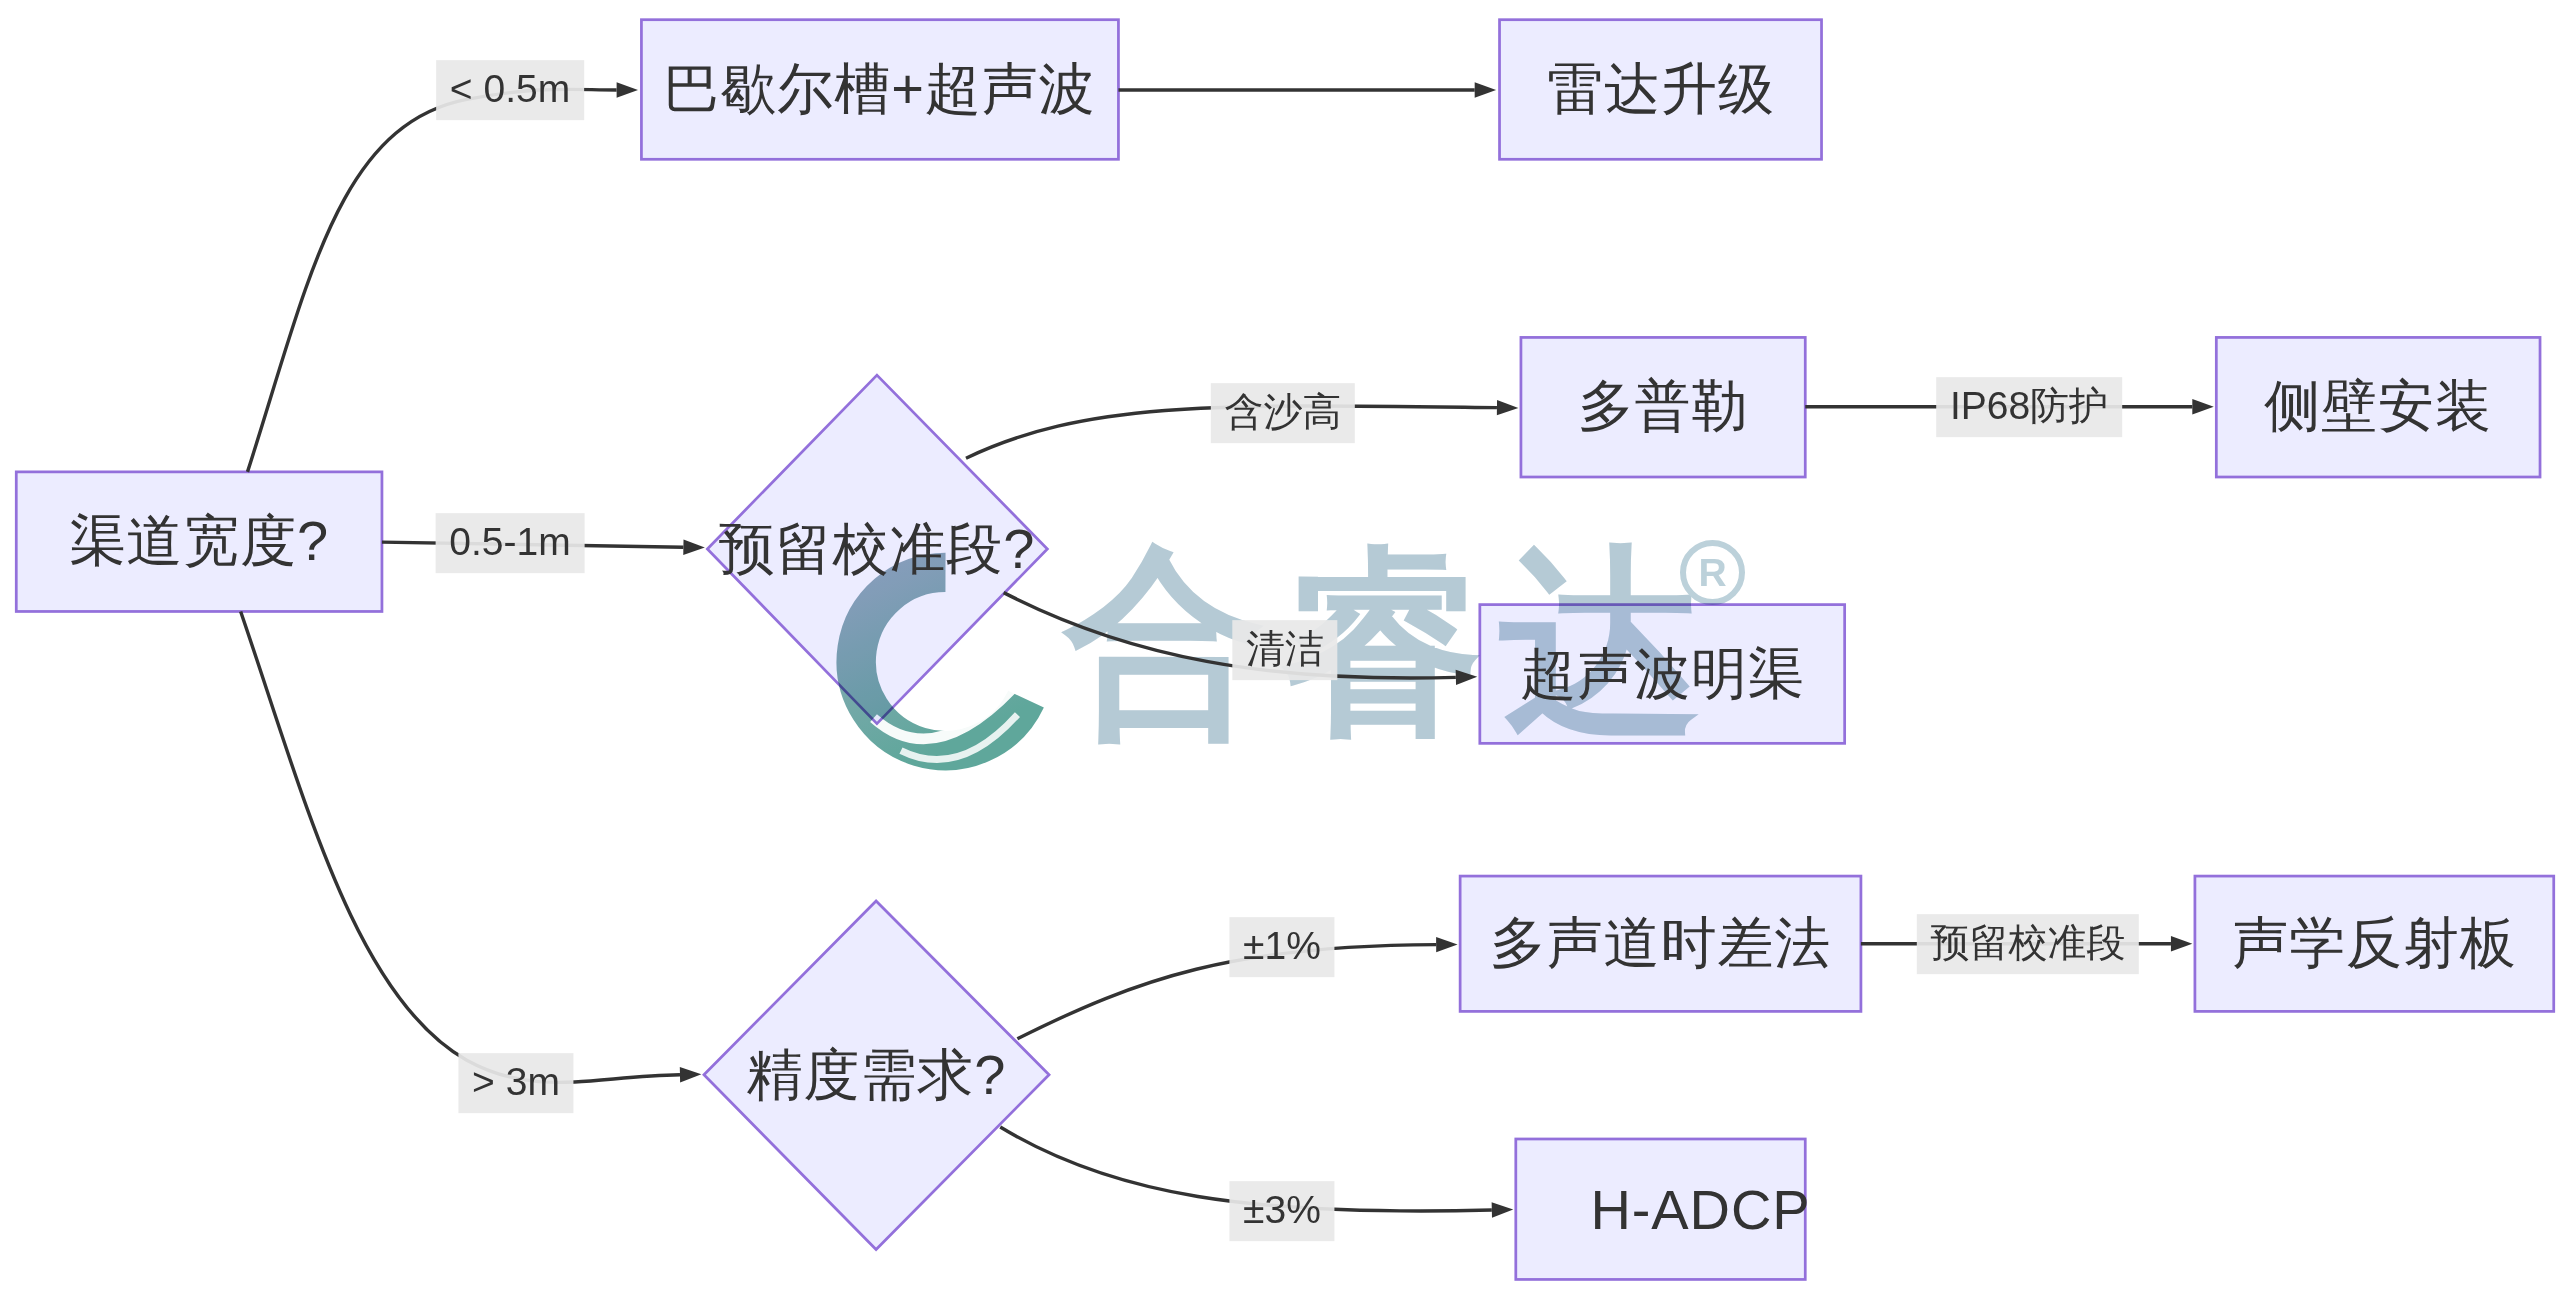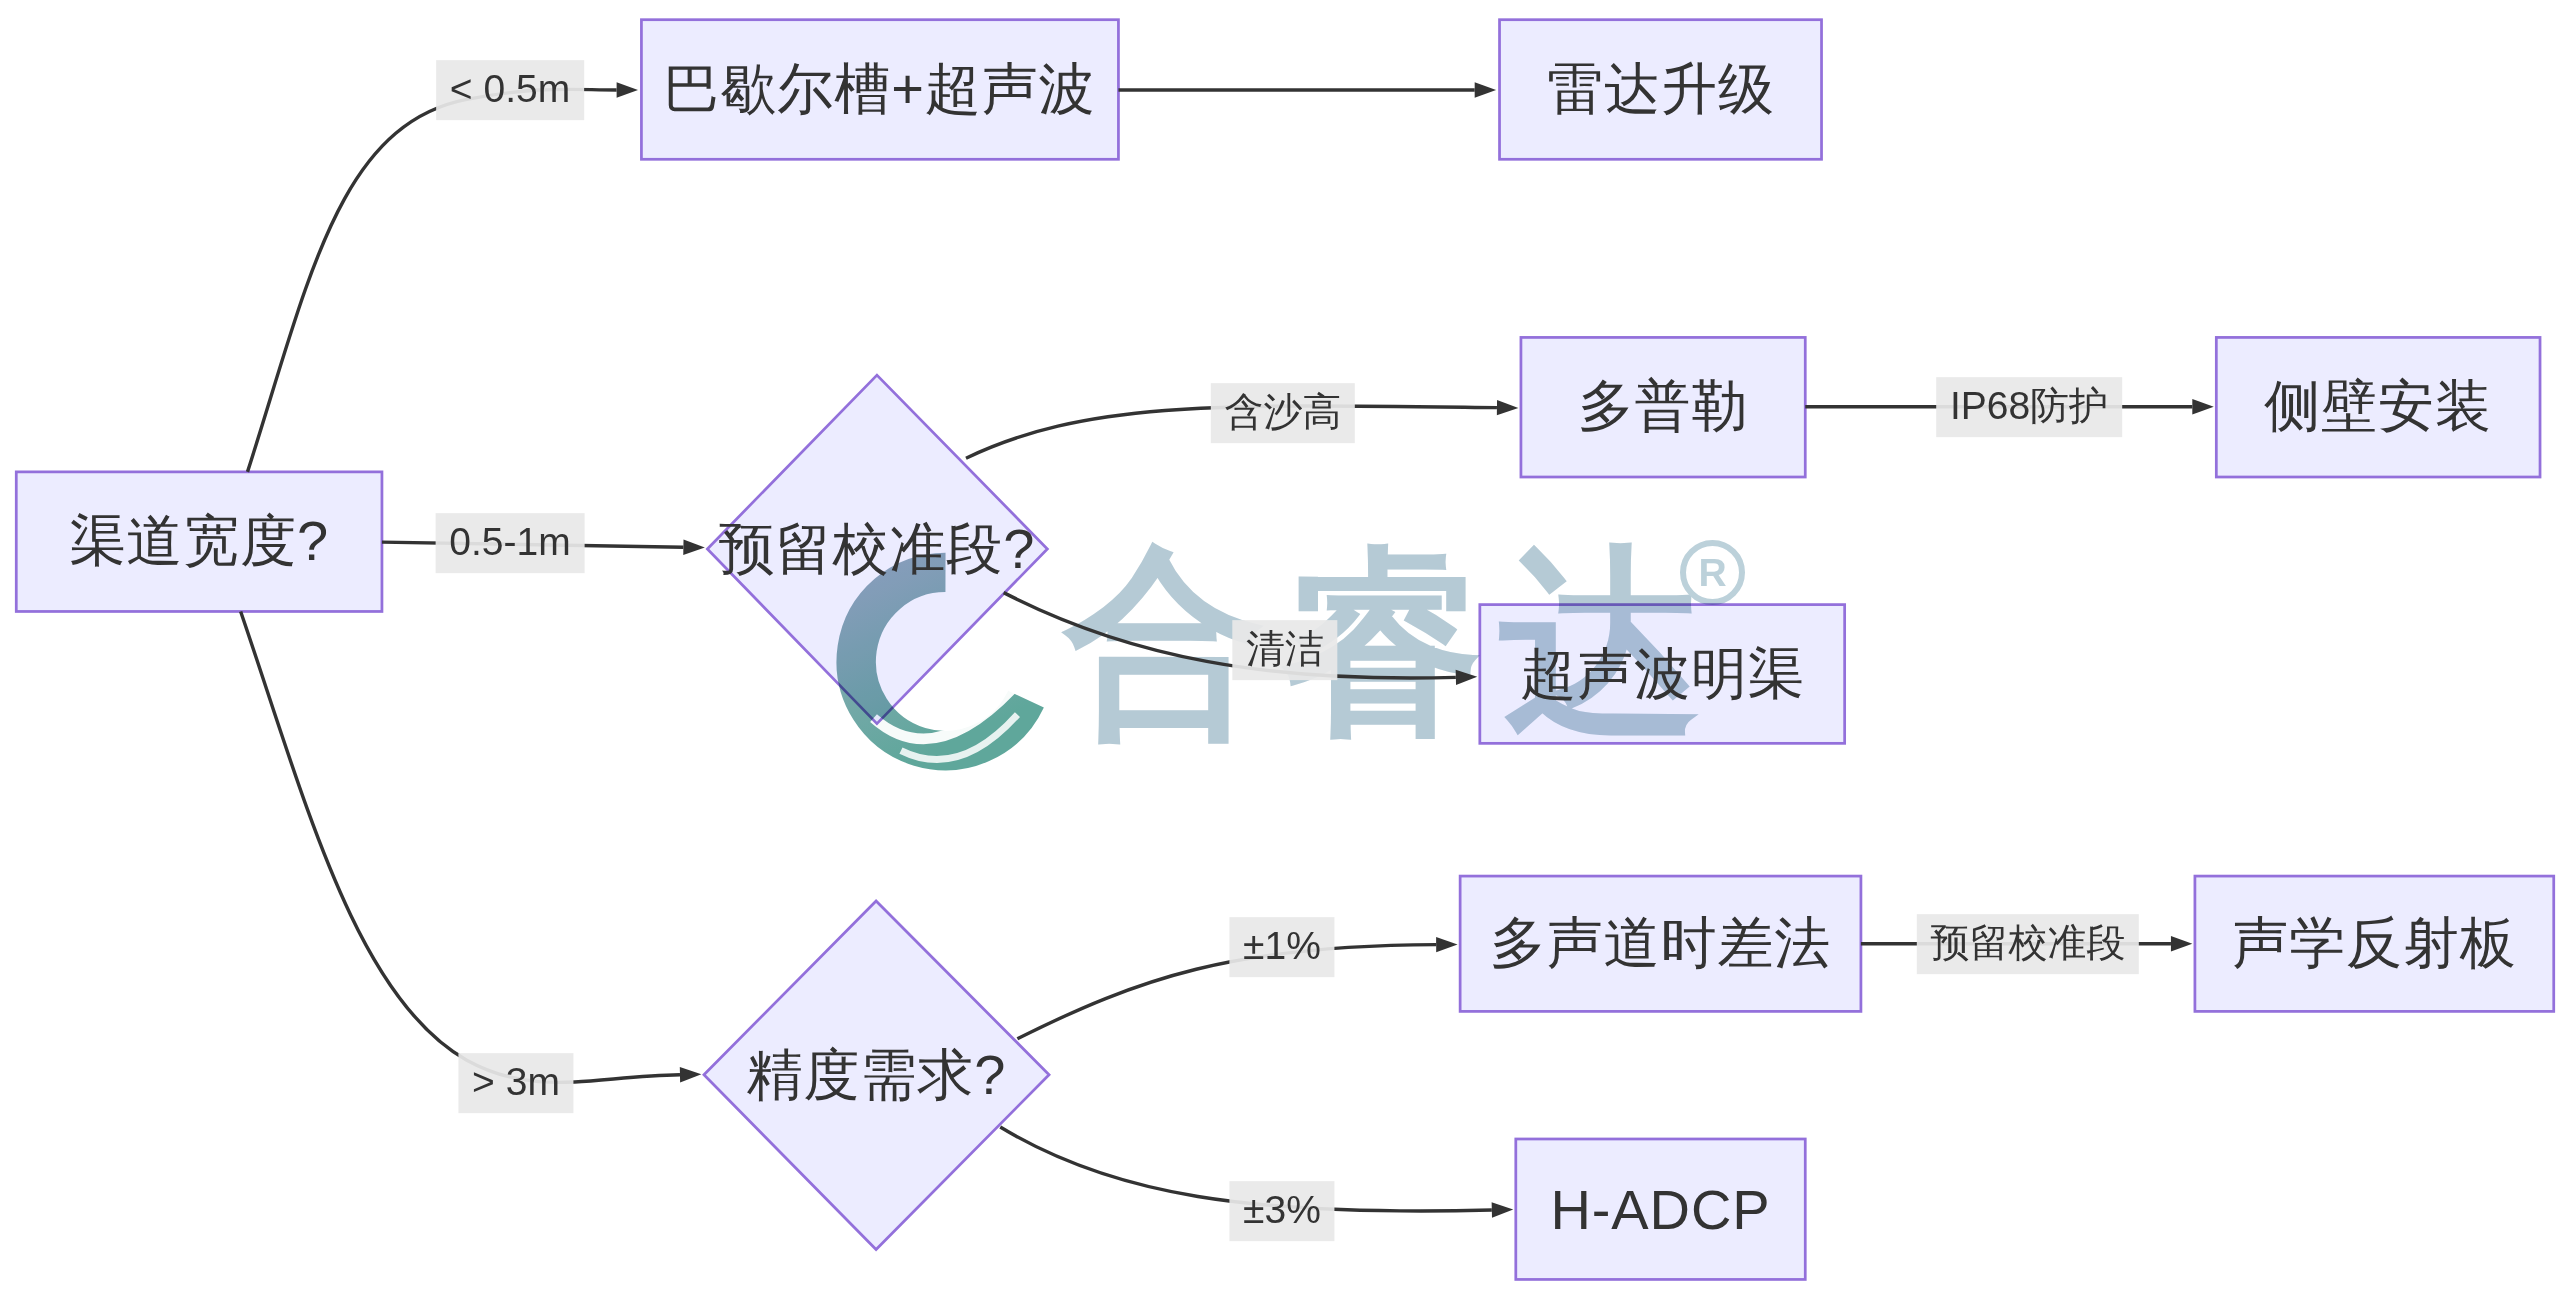--- a/index.html
+++ b/index.html
@@ -116,17 +116,17 @@
     <div class="node-label" style="left:16.3px;top:472px;width:366px;height:140px;">渠道宽度?</div>
     <div class="node-label" style="left:641px;top:19.7px;width:477px;height:140px;">巴歇尔槽+超声波</div>
     <div class="node-label" style="left:1500px;top:19.7px;width:322px;height:140px;">雷达升级</div>
     <div class="node-label" style="left:707px;top:375px;width:340px;height:349px;">预留校准段?</div>
     <div class="node-label" style="left:1521px;top:337px;width:284px;height:140px;">多普勒</div>
     <div class="node-label" style="left:2216px;top:337px;width:324px;height:140px;">侧壁安装</div>
     <div class="node-label" style="left:1480px;top:605px;width:365px;height:139px;">超声波明渠</div>
     <div class="node-label" style="left:704px;top:901px;width:345px;height:349px;">精度需求?</div>
     <div class="node-label" style="left:1460px;top:876px;width:401px;height:135px;">多声道时差法</div>
     <div class="node-label" style="left:2195px;top:876px;width:359px;height:135px;">声学反射板</div>
-    <div class="node-label" style="left:1516px;top:1139px;width:289px;height:140px;">H-ADCP</div>
+    <div class="node-label" style="left:1556px;top:1139px;width:289px;height:140px;">H-ADCP</div>
   </div>
 
 </div>
 
 
 </body></html>

